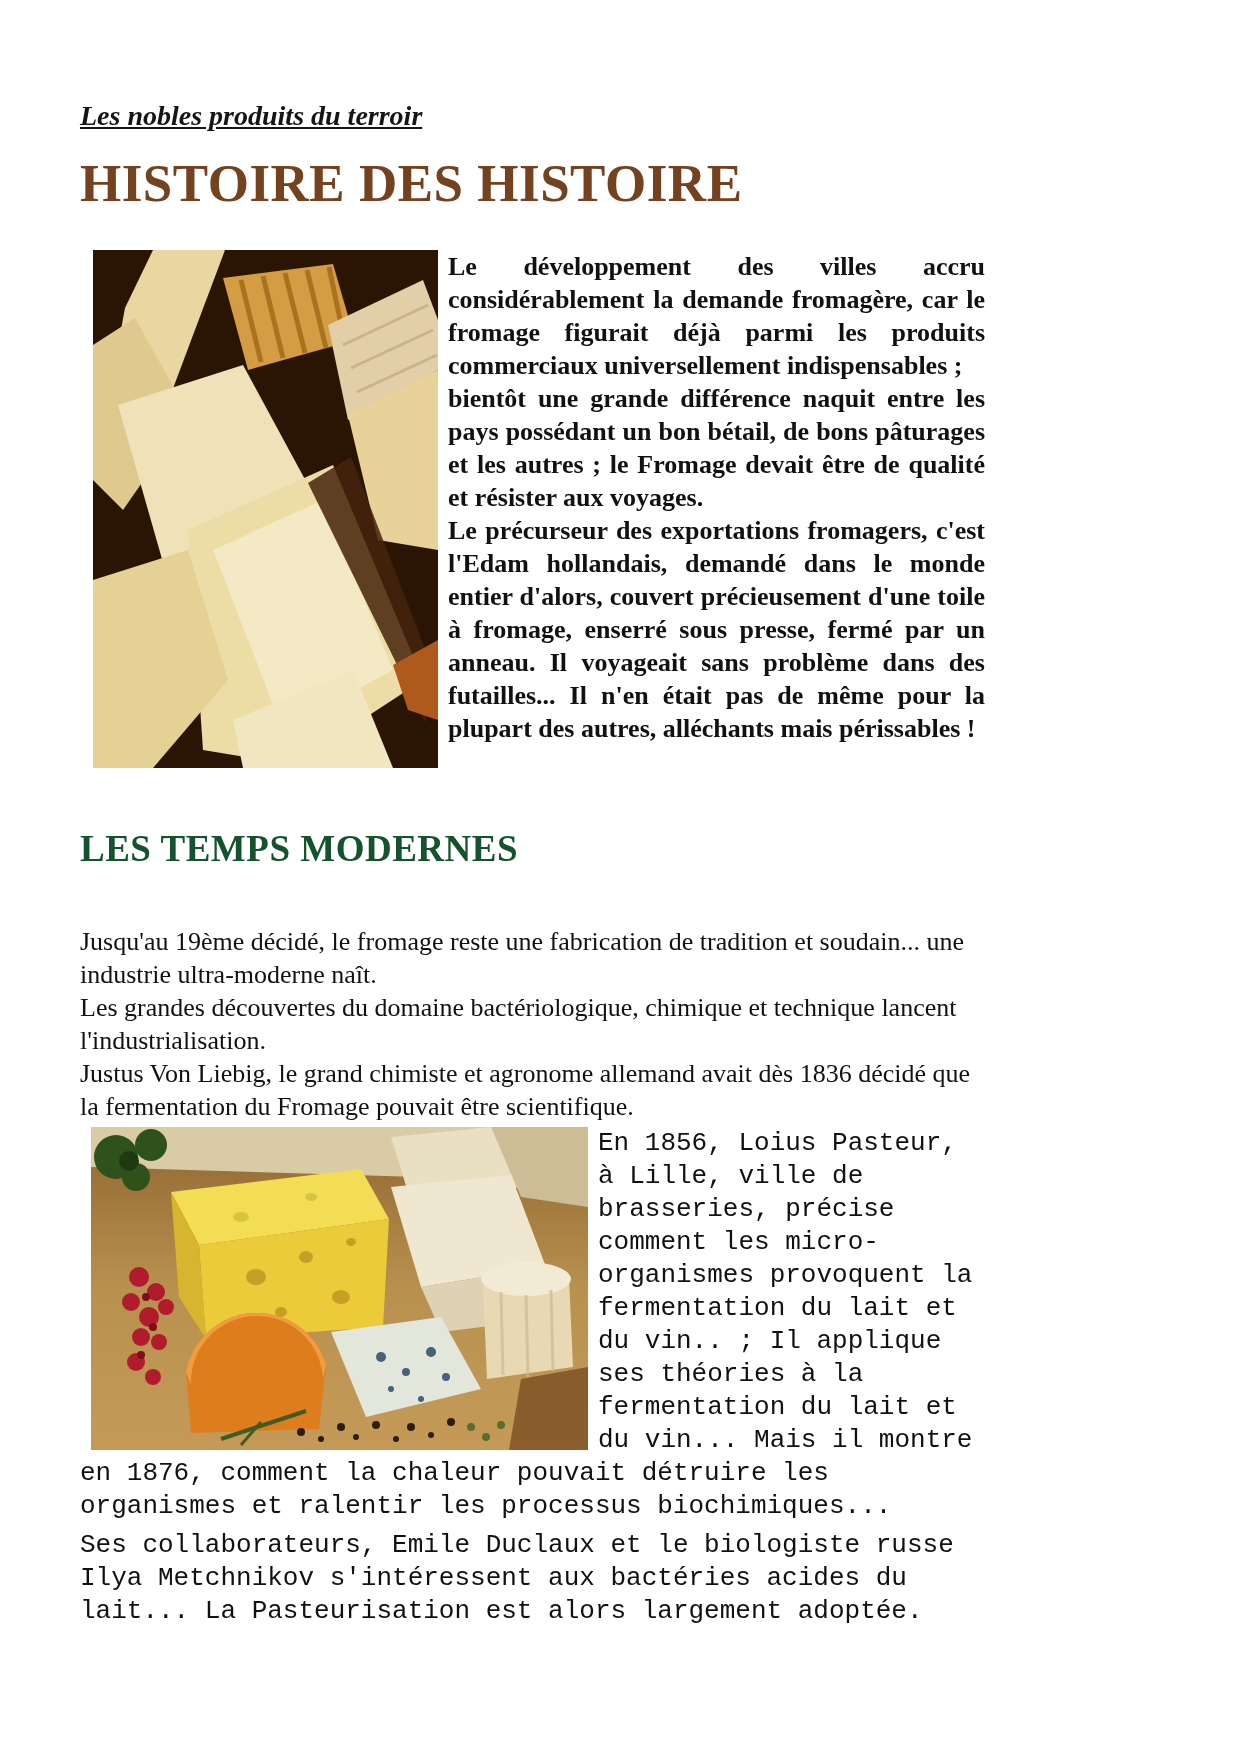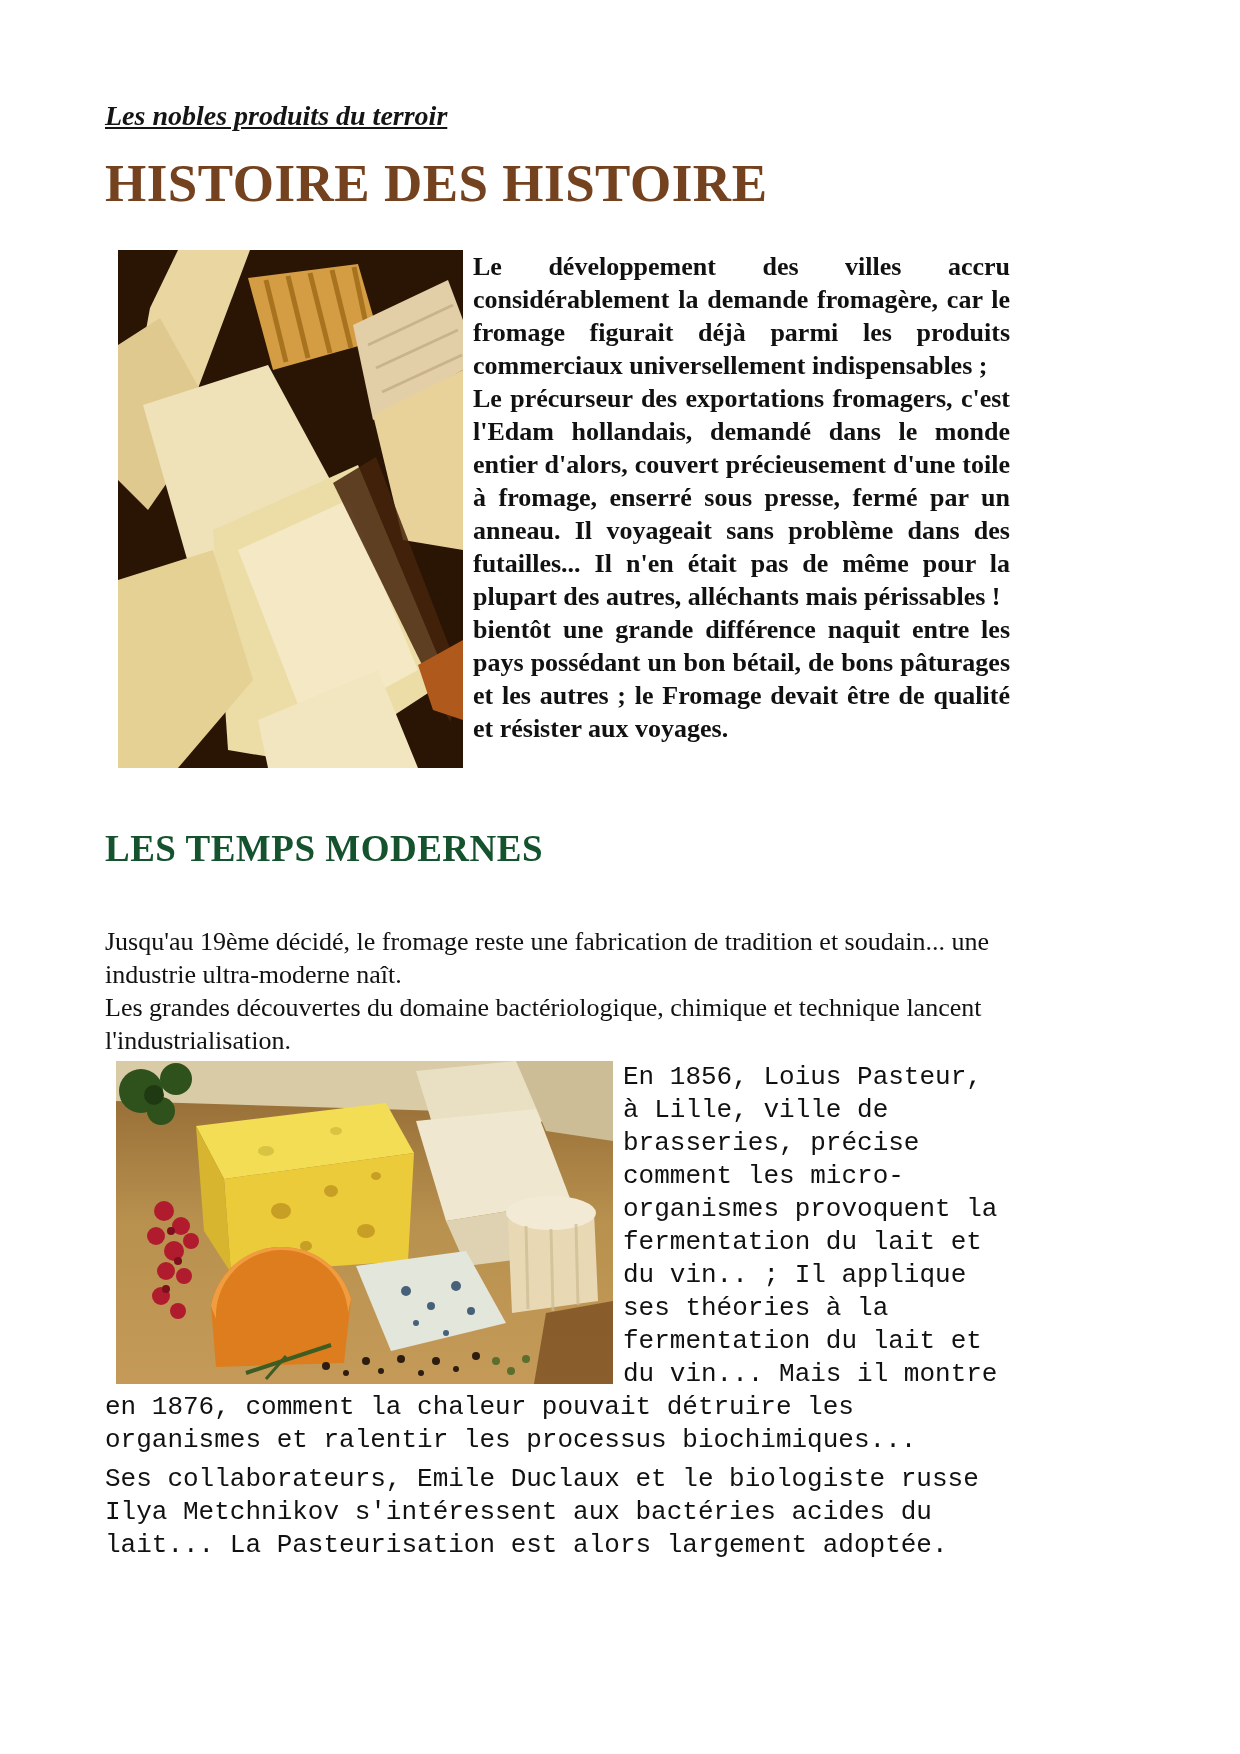--- a/index.html
+++ b/index.html
@@ -9,21 +9,21 @@
   }
   body {
     width: 1240px;
     height: 1754px;
     overflow: hidden;
     font-family: "Liberation Serif", "DejaVu Serif", serif;
     color: #111111;
   }
   .page {
     width: 905px;
-    margin-left: 105px;
+    margin-left: 80px;
     padding-top: 100px;
   }
   .eyebrow {
     font-size: 28px;
     font-weight: bold;
     font-style: italic;
     text-decoration: underline;
     color: #151515;
   }
   h1.title {
@@ -97,29 +97,30 @@
         <polygon points="25,155 150,115 215,235 75,330" fill="#f0e2b8"></polygon>
         <polygon points="95,280 240,215 330,430 200,515 110,500" fill="#ecdca6"></polygon>
         <polygon points="120,300 230,250 300,420 190,480" fill="#f4e9c4"></polygon>
         <polygon points="0,330 95,300 135,430 60,518 0,518" fill="#e5d194"></polygon>
         <polygon points="215,233 258,207 345,432 332,472" fill="#45230a" opacity="0.85"></polygon>
         <polygon points="300,415 345,390 345,470 315,460" fill="#b0591d"></polygon>
         <polygon points="140,470 260,420 300,518 150,518" fill="#f2e6c0"></polygon>
       </svg>
     </div>
     <p class="just">Le développement des villes accru considérablement la demande fromagère, car le fromage figurait déjà parmi les produits commerciaux universellement indispensables ;</p>
+    <p class="just">bientôt une grande différence naquit entre les pays possédant un bon bétail, de bons pâturages et les autres ; le Fromage devait être de qualité et résister aux voyages.</p>
     <p class="just">Le précurseur des exportations fromagers, c'est l'Edam hollandais, demandé dans le monde entier d'alors, couvert précieusement d'une toile à fromage, enserré sous presse, fermé par un anneau. Il voyageait sans problème dans des futailles... Il n'en était pas de même pour la plupart des autres, alléchants mais périssables !</p>
-    <p class="just">bientôt une grande différence naquit entre les pays possédant un bon bétail, de bons pâturages et les autres ; le Fromage devait être de qualité et résister aux voyages.</p>
   </div>
 
   <h2 class="section-heading">LES TEMPS MODERNES</h2>
 
   <div class="modern-paragraphs">
     <p>Jusqu'au 19ème décidé, le fromage reste une fabrication de tradition et soudain... une industrie ultra-moderne naît.</p>
     <p>Les grandes découvertes du domaine bactériologique, chimique et technique lancent l'industrialisation.</p>
+    <p>Justus Von Liebig, le grand chimiste et agronome allemand avait dès 1836 décidé que la fermentation du Fromage pouvait être scientifique.</p>
   </div>
 
   <div class="pasteur-block">
     <div class="photo photo2">
       <svg width="497" height="323" viewBox="0 0 497 323" xmlns="http://www.w3.org/2000/svg">
         <defs>
           <linearGradient id="wood" x1="0" y1="0" x2="0" y2="1">
             <stop offset="0" stop-color="#8f6631"></stop>
             <stop offset="0.5" stop-color="#b8914f"></stop>
             <stop offset="1" stop-color="#c59a58"></stop>

